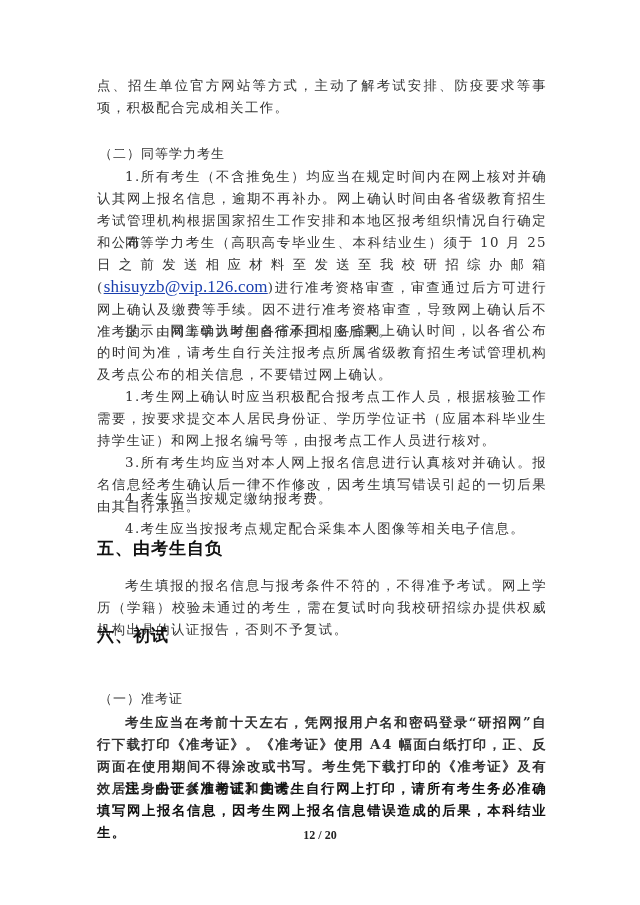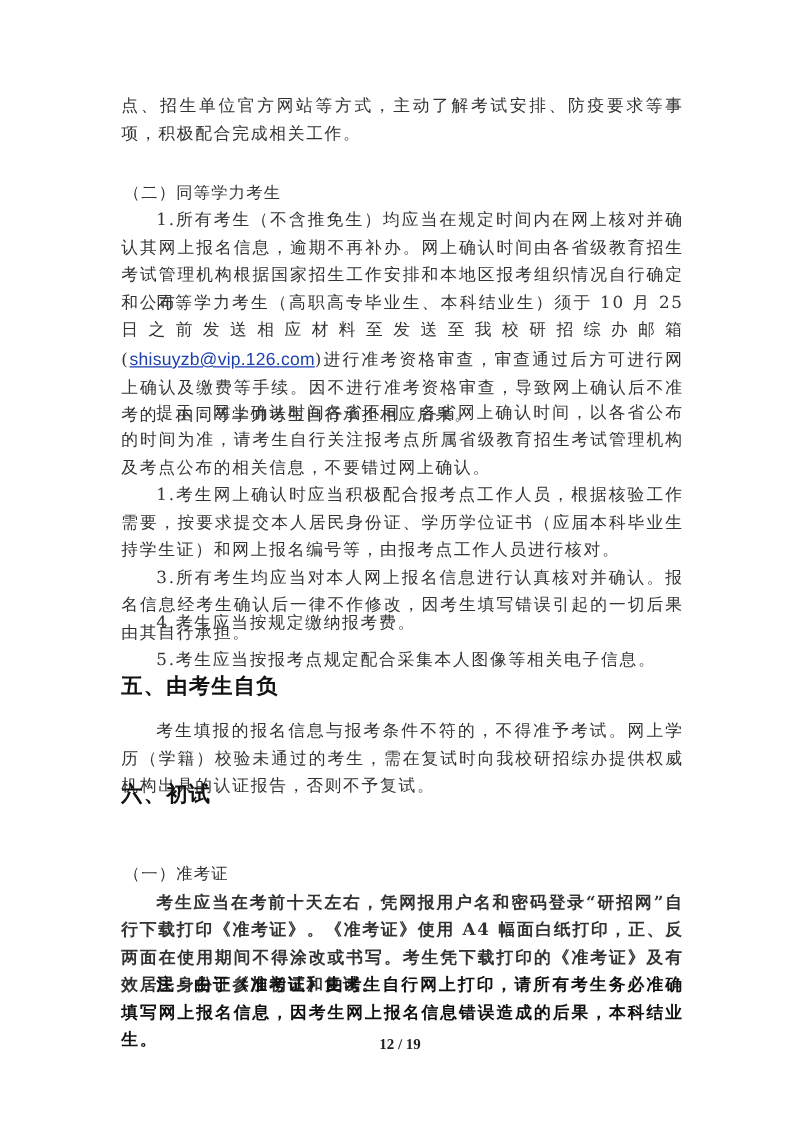--- a/index.html
+++ b/index.html
@@ -5,21 +5,21 @@
   html, body { margin: 0; padding: 0; background: #ffffff; }
   body { width: 640px; height: 905px; position: relative; overflow: hidden;
          font-family: "DejaVu Serif", "Liberation Serif", serif; color: #333; }
   .p { position: absolute; left: 97px; width: 450px; font-size: 13.4px; line-height: 22px;
        letter-spacing: 1.4px; margin: 0; text-align: justify; }
   .ind { text-indent: 28px; }
   .h2 { position: absolute; left: 97px; font-size: 17px; font-weight: bold; color: #111;
         letter-spacing: 1px; margin: 0; font-family: "DejaVu Sans", sans-serif; }
   .sub { position: absolute; left: 99px; font-size: 13px; letter-spacing: 1px; margin:0; }
   .link { color: #1a3fae; text-decoration: underline; letter-spacing: 0.2px;
-          font-family: Liberation Sans, sans-serif; font-size: 14px; }
+          font-family: Liberation Serif, serif; font-size: 17px; }
   .bold { font-weight: bold; color: #111; }
   .footer { position: absolute; left: 0; width: 640px; text-align: center; top: 828px;
             font-size: 12px; font-weight: bold; color: #222; font-family: "Liberation Serif", serif; }
 </style>
 </head>
 <body>
 
 <p class="p" style="top:75px;">点、招生单位官方网站等方式，主动了解考试安排、防疫要求等事项，积极配合完成相关工作。</p>
 
 <p class="sub" style="top:145px;">（二）同等学力考生</p>
@@ -29,27 +29,27 @@
 <p class="p ind" style="top:232px;"><span>同等学力考生（高职高专毕业生、本科结业生）须于 10 月 25 日之前发送相应材料至发送至我校研招综办邮箱(</span><span class="link">shisuyzb@vip.126.com</span><span>)进行准考资格审查，审查通过后方可进行网上确认及缴费等手续。因不进行准考资格审查，导致网上确认后不准考的、由同等学力考生自行承担相应后果。</span></p>
 
 <p class="p ind" style="top:320px;">提示：网上确认时间各省不同，各省网上确认时间，以各省公布的时间为准，请考生自行关注报考点所属省级教育招生考试管理机构及考点公布的相关信息，不要错过网上确认。</p>
 
 <p class="p ind" style="top:386px;">1.考生网上确认时应当积极配合报考点工作人员，根据核验工作需要，按要求提交本人居民身份证、学历学位证书（应届本科毕业生持学生证）和网上报名编号等，由报考点工作人员进行核对。</p>
 
 <p class="p ind" style="top:452px;">3.所有考生均应当对本人网上报名信息进行认真核对并确认。报名信息经考生确认后一律不作修改，因考生填写错误引起的一切后果由其自行承担。</p>
 
 <p class="p ind" style="top:474px; margin-top:14px;">4.考生应当按规定缴纳报考费。</p>
 
-<p class="p ind" style="top:518px;">5.考生应当按报考点规定配合采集本人图像等相关电子信息。</p>
+<p class="p ind" style="top:518px;">4.考生应当按报考点规定配合采集本人图像等相关电子信息。</p>
 
 <p class="h2" style="top:537px;">五、由考生自负</p>
 
 <p class="p ind" style="top:575px;">考生填报的报名信息与报考条件不符的，不得准予考试。网上学历（学籍）校验未通过的考生，需在复试时向我校研招综办提供权威机构出具的认证报告，否则不予复试。</p>
 
 <p class="h2" style="top:624px;">六、初试</p>
 
 <p class="sub" style="top:690px;">（一）准考证</p>
 
 <p class="p ind" style="top:711px;font-weight:bold;">考生应当在考前十天左右，凭网报用户名和密码登录“研招网”自行下载打印《准考证》。《准考证》使用 A4 幅面白纸打印，正、反两面在使用期间不得涂改或书写。考生凭下载打印的《准考证》及有效居民身份证参加初试和复试。</p>
 
 <p class="p ind bold" style="top:777px;">注：由于《准考证》由考生自行网上打印，请所有考生务必准确填写网上报名信息，因考生网上报名信息错误造成的后果，本科结业生。</p>
 
-<div class="footer">12 / 19</div>
+<div class="footer">12 / 20</div>
 
 </body></html>

